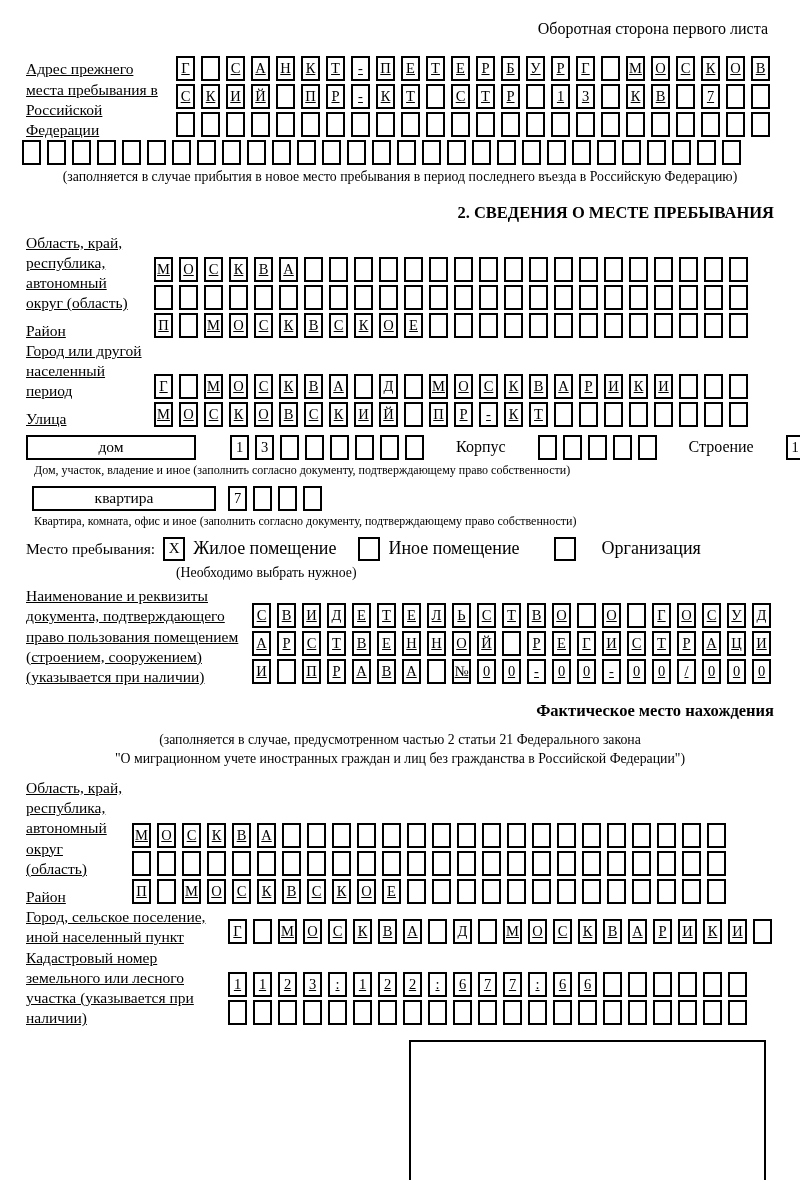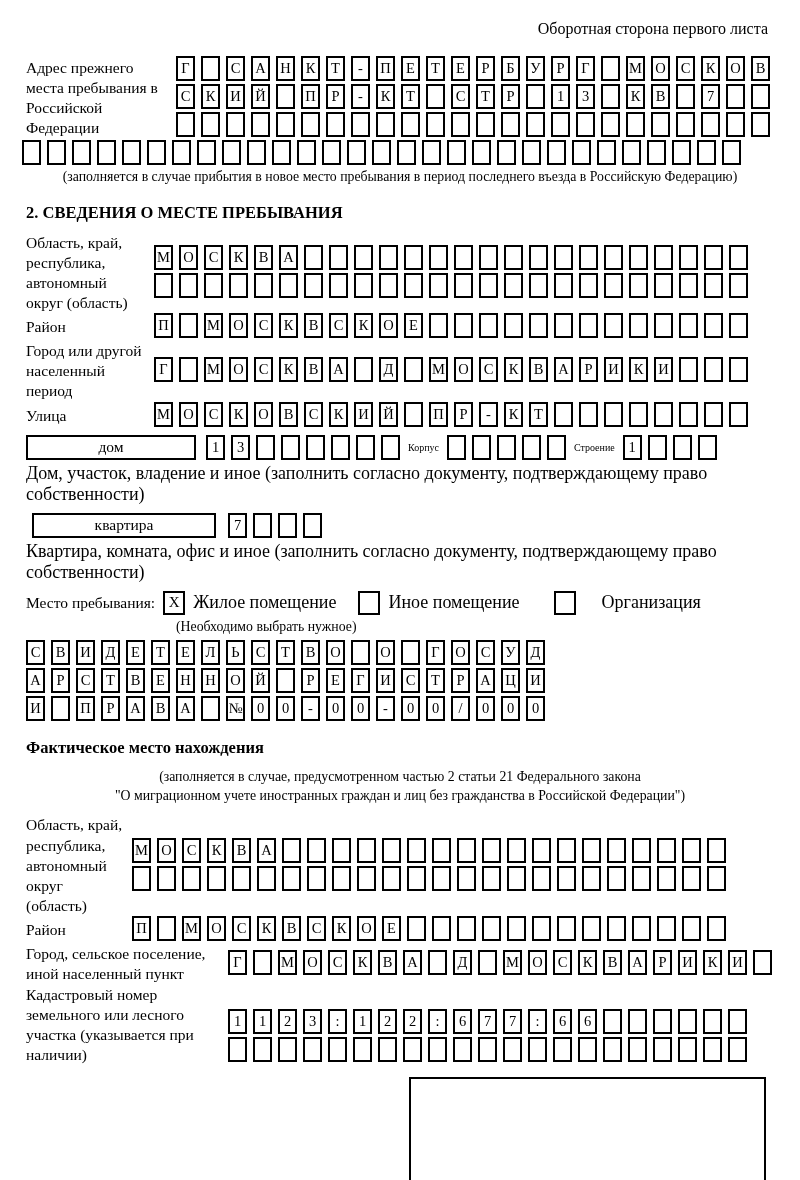--- a/index.html
+++ b/index.html
@@ -6,60 +6,60 @@
   body {
     width:800px; height:1180px;
     font-family:"Liberation Serif", serif;
     color:#000;
     overflow:hidden;
   }
   .page { padding:20px 26px 0 26px; box-sizing:border-box; }
 
   .header-note { text-align:right; font-size:16px; padding-right:6px; margin-bottom:18px; }
 
-  .field { display:flex; align-items:center; }
+  .field { display:flex; align-items:flex-end;text-decoration:underline; }
   .flabel { font-size:15.5px; line-height:1.3; flex:none; box-sizing:border-box; padding-right:8px; }
   .rows { display:flex; flex-direction:column; }
 
   .cellrow { display:flex; gap:6px; margin-bottom:3px; }
   .cell {
     flex:none; width:19px; height:25px;
     border:2px solid #000; box-sizing:border-box;
     display:flex; align-items:center; justify-content:center;
     font-size:14.5px;
   }
   .inline-row { display:flex; align-items:center; }
   .inline-row .cellrow { margin-bottom:0; }
 
   .note-center { text-align:center; font-size:13.8px; line-height:1.35; }
-  .sec-title { text-align:left; font-weight:bold; font-size:16.5px; margin:16px 0 10px; }
+  .sec-title { text-align:right; font-weight:bold; font-size:16.5px; margin:16px 0 10px; }
 
   .box-label {
     border:2px solid #000; height:25px; box-sizing:border-box;
     display:flex; align-items:center; justify-content:center;
     font-size:15.5px; flex:none;
   }
-  .small-label { font-size:10px; margin:0 8px; }
-
-  .caption { font-size:18px; margin:3px 0 8px; }
+  .small-label { font-size:16px; margin:0 8px; }
+
+  .caption { font-size:12px; margin:3px 8px 8px; }
 
   .checkbox {
     flex:none; width:22px; height:24px; border:2px solid #000; box-sizing:border-box;
     display:flex; align-items:center; justify-content:center; font-size:15px;
     margin:0 8px;
   }
   .opt-label { font-size:18px; }
 
   
   .prev-label { width:150px; }
   .sec2-label { width:128px; }
   .fullwidth-row { margin:0 0 3px -4px; }
   .prev-note { margin:2px 0 8px; }
 
-  .house-row { margin-top:5px; }
+  .house-row { margin-top:5px;gap:24px; }
   .house-box { width:170px; }
   .apt-box { width:184px; margin-left:6px; }
   .apt-row { margin-top:4px; }
 
   .presence-row { font-size:15.5px; }
   .presence-note { margin:3px 0 4px 150px; text-align:left; width:300px; }
 
   .doc-label { width:226px; }
   .actual-head { margin-top:14px; }
   .actual-notes { margin-bottom:10px; }
@@ -390,20 +390,21 @@
     <span class="checkbox">X</span>
     <span class="opt-label">Жилое помещение</span>
     <span class="checkbox" style="margin-left:22px"></span>
     <span class="opt-label">Иное помещение</span>
     <span class="checkbox" style="margin-left:34px"></span>
     <span class="opt-label" style="margin-left:18px">Организация</span>
   </div>
   <div class="note-center presence-note">(Необходимо выбрать нужное)</div>
 
   <div class="field">
+    <div class="flabel doc-label">Наименование и реквизиты документа, подтверждающего право пользования помещением (строением, сооружением) (указывается при наличии)</div>
     <div class="rows">
       <div class="cellrow">
           <span class="cell">С</span>
           <span class="cell">В</span>
           <span class="cell">И</span>
           <span class="cell">Д</span>
           <span class="cell">Е</span>
           <span class="cell">Т</span>
           <span class="cell">Е</span>
           <span class="cell">Л</span>

